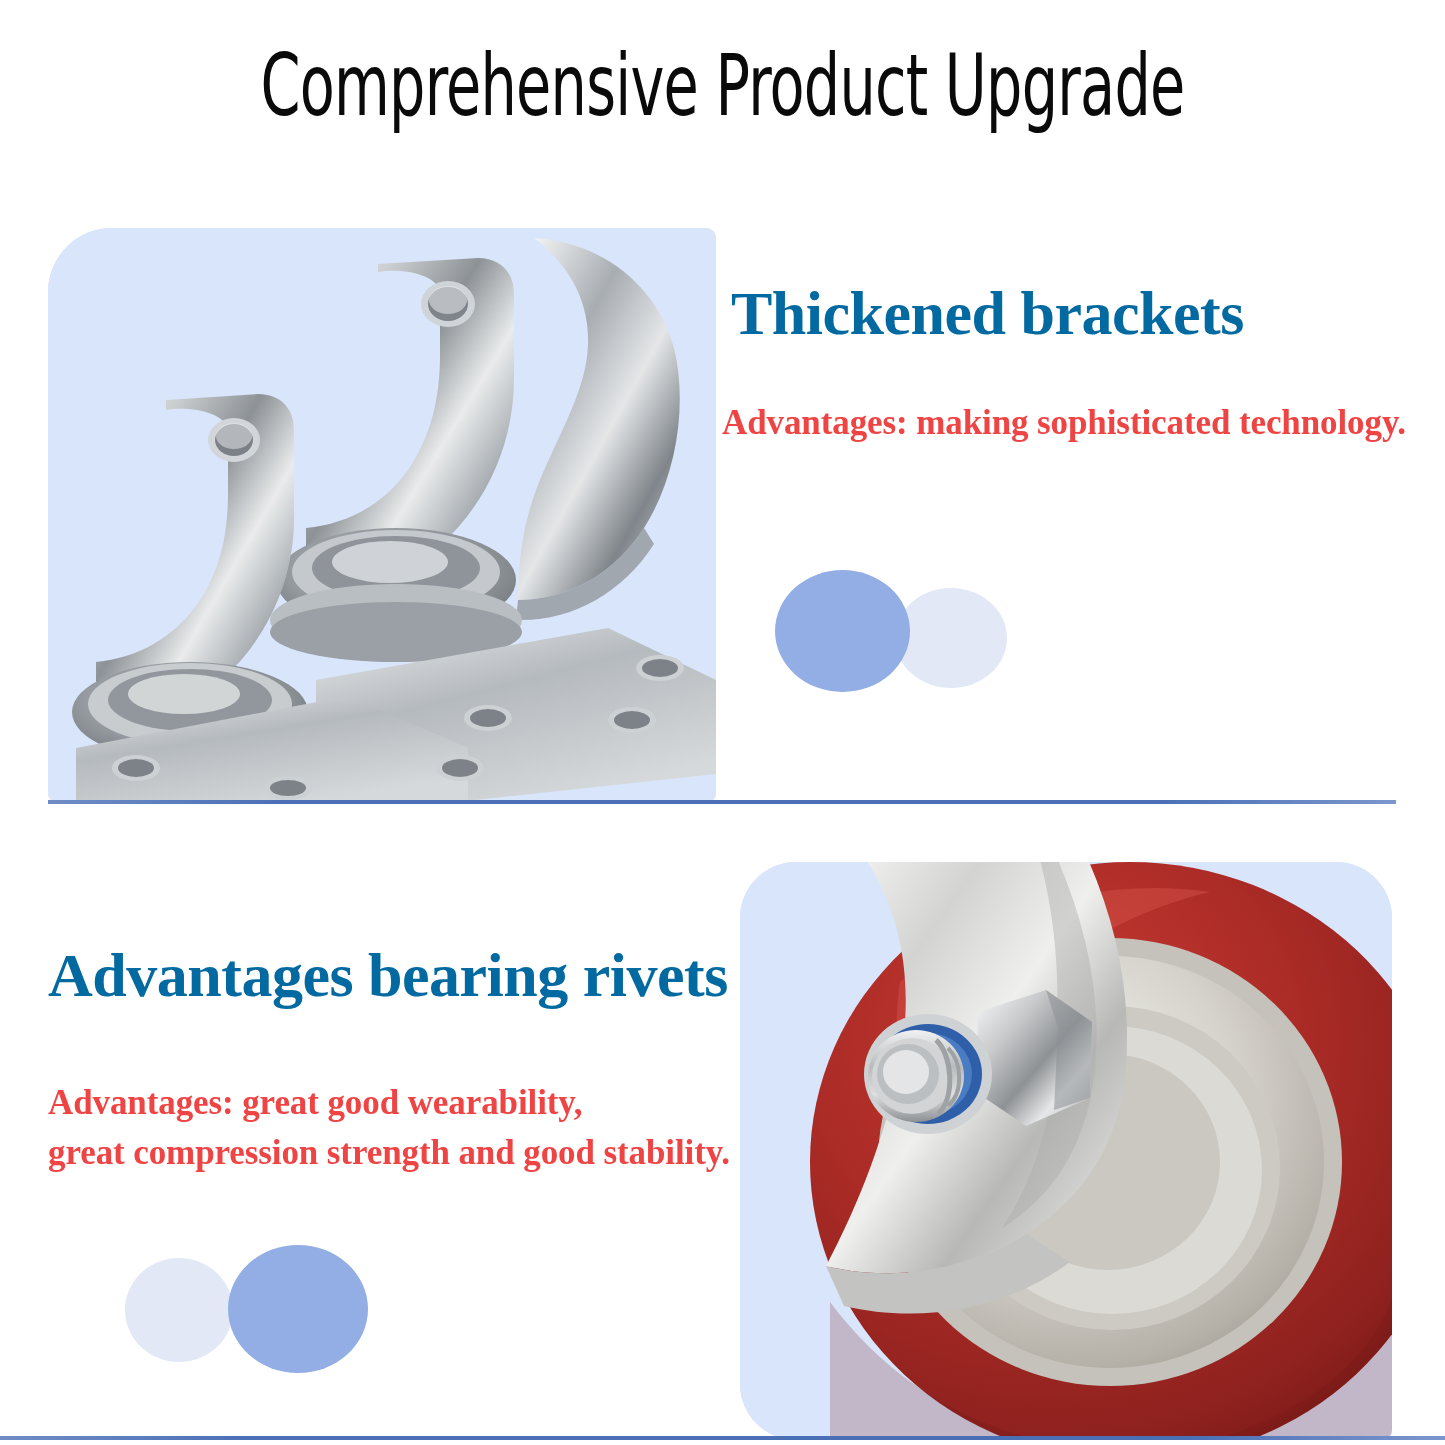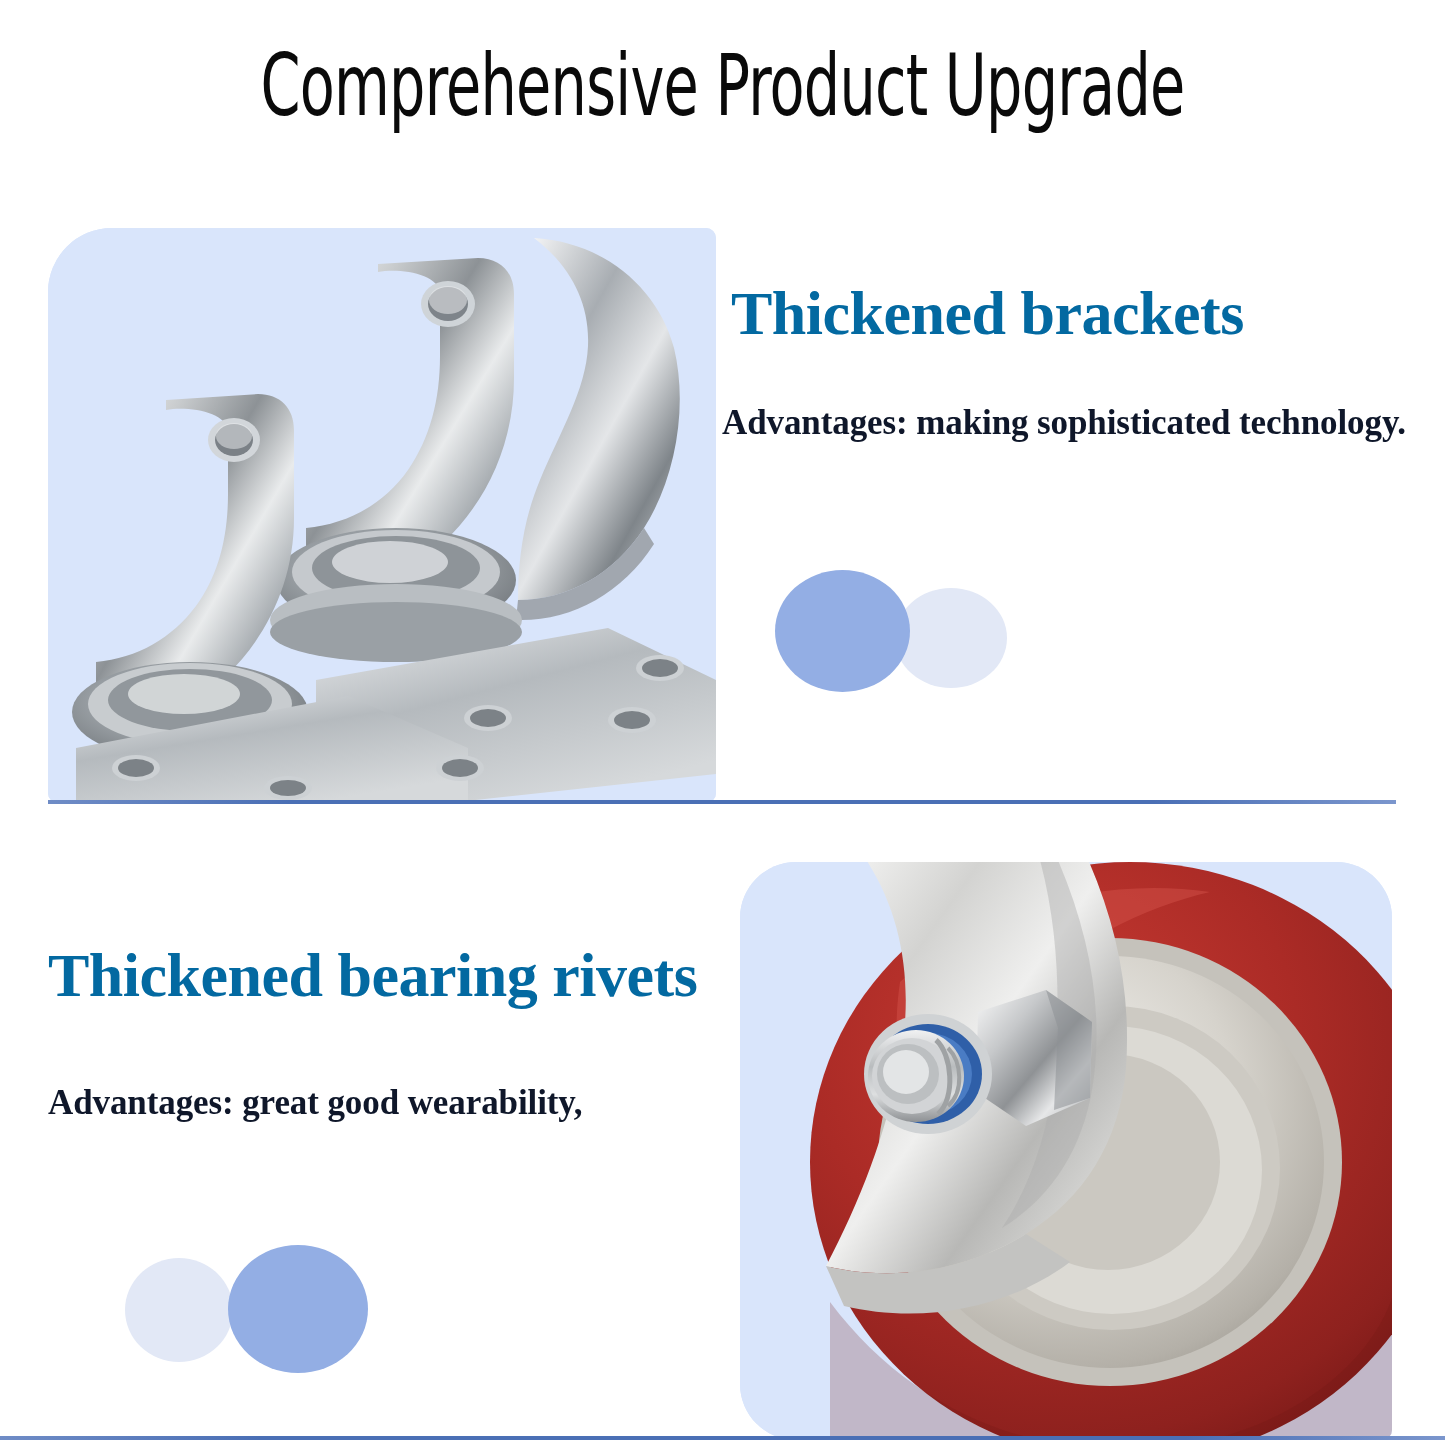--- a/index.html
+++ b/index.html
@@ -65,21 +65,21 @@
     font-size: 62px;
     color: #0369a1;
     white-space: nowrap;
     letter-spacing: -0.5px;
   }
   .body-text {
     position: absolute;
     font-family: "Liberation Serif", "DejaVu Serif", serif;
     font-weight: bold;
     font-size: 35px;
-    color: #0f172a;
+    color: #ef4444;
     line-height: 1.42;
     letter-spacing: -0.1px;
   }
 
   #heading-brackets { left: 731px; top: 278px; }
   #body-brackets    { left: 722px; top: 398px; }
   #heading-rivets   { left: 48px;  top: 940px; }
   #body-rivets      { left: 48px;  top: 1078px; }
 
   
@@ -204,24 +204,25 @@
 
   <div class="body-text" id="body-brackets">
     <div>Advantages:  making sophisticated technology.</div>
   </div>
 
   <div class="deco-circle deco-pale" id="circle-a-pale"></div>
   <div class="deco-circle deco-blue" id="circle-a-blue"></div>
 
   <div class="divider" id="divider-mid"></div>
 
-  <div class="heading" id="heading-rivets">Thickened bearing rivets</div>
+  <div class="heading" id="heading-rivets">Advantages bearing rivets</div>
 
   <div class="body-text" id="body-rivets">
     <div>Advantages:  great good wearability,</div>
+    <div>great compression strength and good stability.</div>
   </div>
 
   <div class="photo-panel" id="panel-wheel">
     <svg class="photo-art" viewBox="0 0 652 578" preserveAspectRatio="xMidYMid slice">
       <defs>
         <radialGradient id="tread" cx="0.38" cy="0.3" r="0.85">
           <stop offset="0%" stop-color="#c93b33"></stop>
           <stop offset="45%" stop-color="#ab2b26"></stop>
           <stop offset="78%" stop-color="#8e211e"></stop>
           <stop offset="100%" stop-color="#6d1513"></stop>

